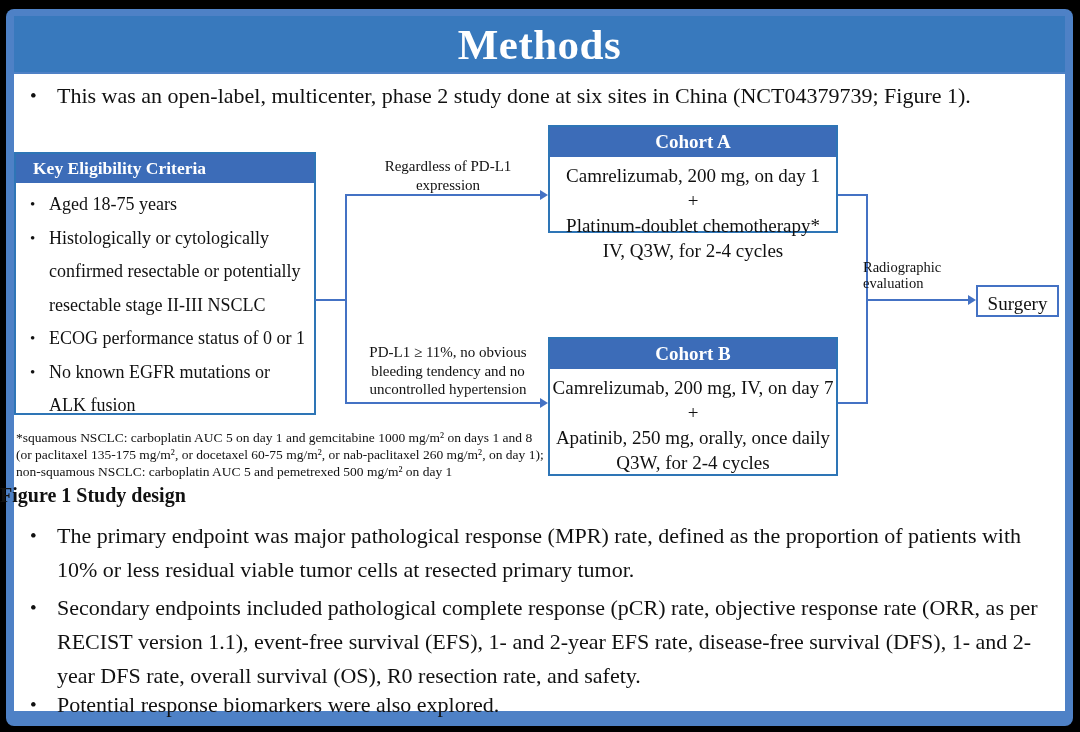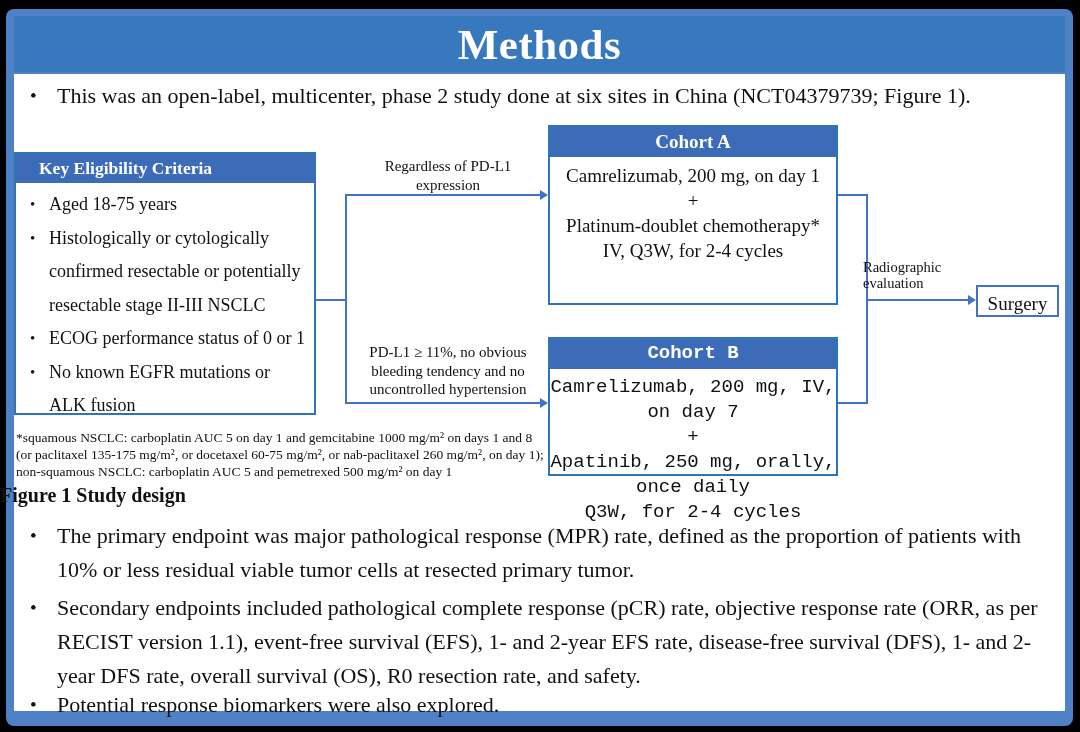--- a/index.html
+++ b/index.html
@@ -28,30 +28,30 @@
   .brow .btext{flex:1;}
   .brow.intro{left:30px;top:79px;width:1020px;}
   .brow.b2{left:30px;top:519px;width:1018px;}
   .brow.b3{left:30px;top:591px;width:1018px;}
   .brow.b4{left:30px;top:688px;width:1018px;}
 
   
   .elig{position:absolute;left:14px;top:152px;width:302px;height:263px;background:#fff;
     border:2px solid var(--boxborder);}
   .elig-header{height:29px;background:var(--boxheader);color:#fff;font-weight:bold;
-    font-size:17.5px;line-height:28px;padding-left:23px;}
+    font-size:17.5px;line-height:28px;padding-left:17px;}
   .elig-body{padding:5px 4px 0 0;}
   .elig-item{display:flex;font-size:18px;line-height:33.5px;}
   .elig-item .dot{width:19px;flex:0 0 19px;margin-left:14px;font-size:15px;}
   .elig-item .btext{flex:1;}
 
   
   .cohort{position:absolute;left:548px;width:290px;background:#fff;border:2px solid var(--boxborder);}
-  .cohort.a{top:125px;height:180px;}
-  .cohort.b{top:337px;height:139px;font-family:Liberation Mono, monospace;}
+  .cohort.a{top:125px;height:108px;}
+  .cohort.b{top:337px;height:139px;}
   .cohort-header{height:30px;background:var(--boxheader);color:#fff;font-weight:bold;
     font-size:19px;line-height:29px;text-align:center;}
   .cohort-body{text-align:center;font-size:19px;line-height:25px;padding-top:6px;}
 
   
   .cond{position:absolute;text-align:center;font-size:15px;line-height:18.5px;}
   .cond.a{left:352px;top:157px;width:192px;}
   .cond.b{left:348px;top:343px;width:200px;}
   .evallabel{position:absolute;left:863px;top:260px;width:116px;
     font-size:14.5px;line-height:15.5px;}

